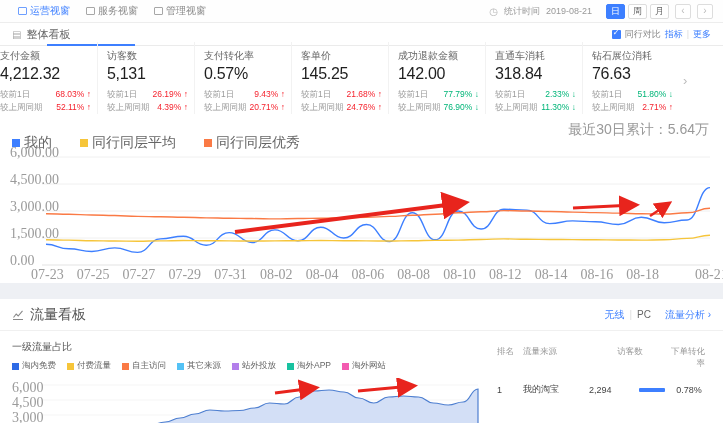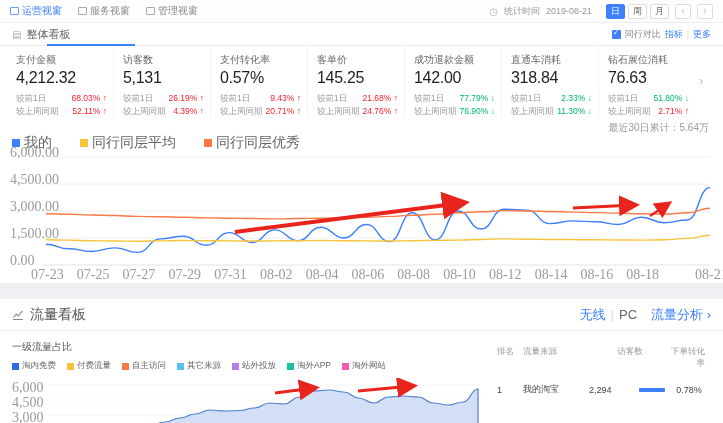--- a/index.html
+++ b/index.html
@@ -3,66 +3,66 @@
 <meta charset="utf-8">
 <style>
   html,body{margin:0;padding:0;background:#fff;}
   .page{position:relative;width:723px;height:423px;background:#fff;overflow:hidden;
         font-family:"Liberation Sans","DejaVu Sans",sans-serif;color:#333;}
   
   .topbar{position:absolute;top:0;left:0;right:0;height:23px;border-bottom:1px solid #ededed;
           display:flex;align-items:center;justify-content:space-between;padding:0 10px;box-sizing:border-box;background:#fefefe;}
   .tabs{display:flex;gap:16px;align-items:center;}
   .tab{display:flex;align-items:center;gap:3px;font-size:10px;color:#8a8a8a;cursor:pointer;}
-  .tab.active{color:#3D7FFF;}
+  .tab.active{color:#3D7FFF;margin-left:8px;}
   .winicon{display:inline-block;width:7px;height:6px;border:1px solid currentColor;border-radius:1px;opacity:.75;}
   .topbar-right{display:flex;align-items:center;gap:6px;font-size:9px;color:#999;}
   .clock{font-size:10px;color:#bbb;}
   .pgroup{display:flex;gap:3px;margin-left:8px;}
   .pbtn{height:15px;min-width:18px;padding:0 4px;font-size:9px;line-height:13px;border:1px solid #ddd;
         background:#fff;color:#666;border-radius:2px;cursor:pointer;font-family:inherit;}
   .pbtn.active{background:#3D7FFF;border-color:#3D7FFF;color:#fff;}
   .navbtn{height:15px;width:16px;padding:0;font-size:10px;line-height:12px;border:1px solid #ddd;background:#fff;color:#bbb;border-radius:2px;cursor:pointer;}
   
   .board-header{position:absolute;top:23px;left:0;right:0;height:23px;border-bottom:1px solid #ebebeb;
                 display:flex;align-items:center;justify-content:space-between;padding:0 12px;box-sizing:border-box;}
   .bh-left{display:flex;align-items:center;gap:5px;font-size:11px;color:#666;}
   .board-icon{color:#aaa;font-size:10px;}
   .bh-right{display:flex;align-items:center;gap:4px;font-size:9px;color:#888;}
   .checkbox{width:9px;height:9px;background:#3D7FFF;border-radius:1px;position:relative;cursor:pointer;}
   .checkbox::after{content:"✓";position:absolute;left:1px;top:-2px;color:#fff;font-size:8px;}
   .blink{color:#3D7FFF;cursor:pointer;}
   .vdiv{color:#ddd;}
   .board-underline{position:absolute;left:47px;top:44px;width:88px;height:2px;background:#3D7FFF;}
   
-  .kpi-row{position:absolute;top:46px;left:0;right:0;height:68px;display:flex;align-items:flex-start;padding-left:16px;box-sizing:border-box;}
+  .kpi-row{position:absolute;top:46px;left:0;right:0;height:68px;display:flex;align-items:flex-end;padding-left:0;box-sizing:border-box;}
   .kpi-cards{display:flex;}
   .kpi{flex:0 0 97px;box-sizing:border-box;padding:7px 6px 0 0;cursor:pointer;}
   .kpi + .kpi{border-left:1px solid #f2f2f2;padding-left:9px;}
   .kpi-title{font-size:10px;color:#666;white-space:nowrap;}
   .kpi-value{font-size:16px;color:#1f1f1f;margin:2px 0 5px;letter-spacing:-0.3px;}
   .delta{display:flex;justify-content:space-between;font-size:8.5px;color:#9b9b9b;line-height:1.55;}
   .dv.up{color:#F5222D;}
   .dv.down{color:#00B578;}
   .kpi-more{align-self:center;color:#bbb;font-size:13px;margin-left:4px;cursor:pointer;}
   
-  .chart-summary{position:absolute;top:121px;right:14px;font-size:10px;color:#999;}
+  .chart-summary{position:absolute;top:121px;right:14px;font-size:14px;color:#999;}
   .legend{display:flex;align-items:center;gap:28px;font-size:14px;color:#666;}
   #main-legend{position:absolute;top:134px;left:12px;}
   .litem{display:flex;align-items:center;cursor:pointer;}
   .sw{display:inline-block;width:8px;height:8px;margin-right:4px;}
   .main-chart{position:absolute;top:150px;left:8px;width:707px;height:130px;}
   .axis-label{position:absolute;font-size:14px;color:#9b9b9b;white-space:nowrap;font-family:Liberation Serif, serif;}
   
   .section-gap{position:absolute;top:283px;left:0;right:0;height:16px;background:#EEF0F4;}
   
   .traffic-head{position:absolute;top:299px;left:0;right:0;height:32px;border-bottom:1px solid #f0f0f0;
                 display:flex;align-items:center;justify-content:space-between;padding:0 12px;box-sizing:border-box;}
   .th-left{display:flex;align-items:center;gap:6px;font-size:14px;color:#555;}
-  .th-right{display:flex;align-items:center;gap:14px;font-size:13px;}
+  .th-right{display:flex;align-items:center;gap:14px;font-size:10px;}
   .devices{display:flex;align-items:center;gap:5px;}
   .device{cursor:pointer;color:#666;}
   .device.active{color:#3D7FFF;}
   .tl-title{position:absolute;top:340px;left:12px;font-size:10px;color:#555;}
   #traffic-legend{position:absolute;top:360px;left:12px;gap:11px;font-size:8.5px;}
   #traffic-legend .sw{width:7px;height:7px;margin-right:3px;}
   .bottom-chart{position:absolute;top:378px;left:8px;width:478px;height:45px;}
   
   .tr-block{position:absolute;top:332px;left:489px;width:226px;box-sizing:border-box;padding:0 10px 0 8px;}
   .tr-head{display:flex;align-items:center;justify-content:space-between;margin-top:6px;}

